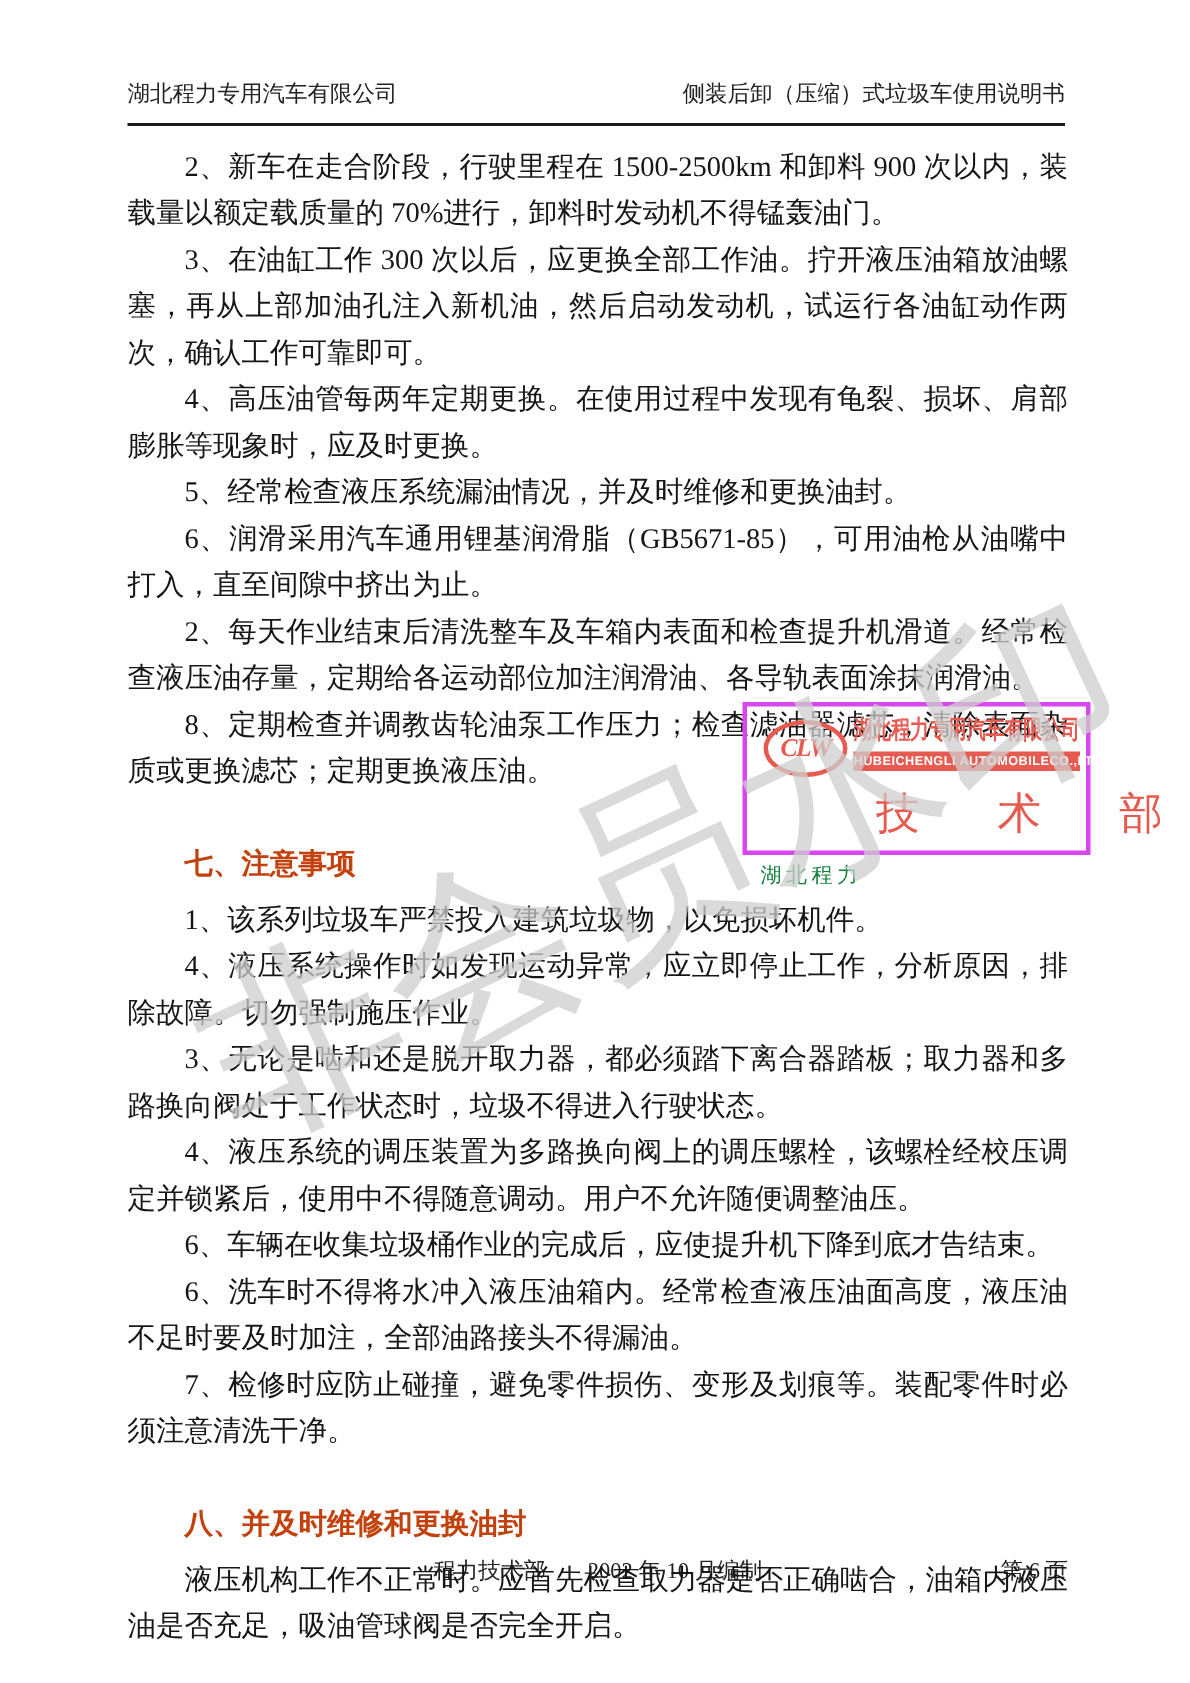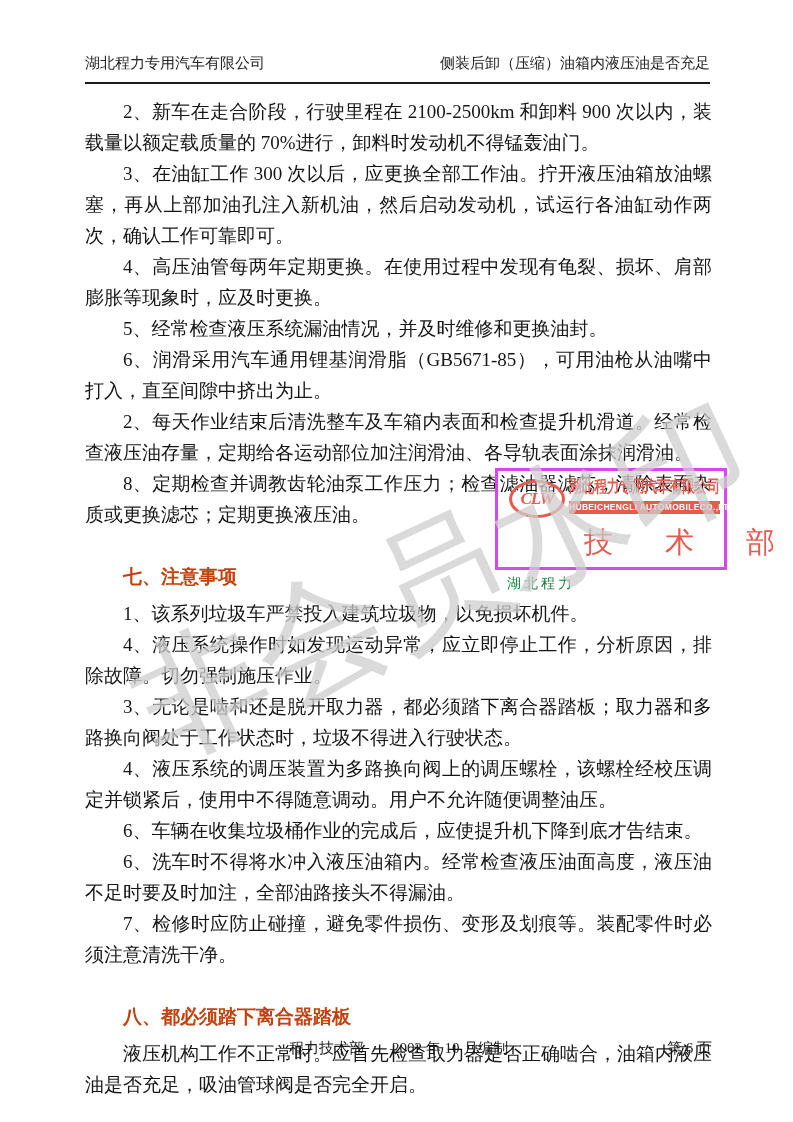--- a/index.html
+++ b/index.html
@@ -102,42 +102,42 @@
   .ftr .mid .sep{display:inline-block;width:28px;}
   .ftr .pg{position:absolute;right:0;top:0;}
 </style>
 </head>
 <body>
 
 <div class="page">
 
   <div class="hdr">
     <span>湖北程力专用汽车有限公司</span>
-    <span>侧装后卸（压缩）油箱内液压油是否充足</span>
+    <span>侧装后卸（压缩）式垃圾车使用说明书</span>
   </div>
 
   <div class="content">
-    <p>2、新车在走合阶段，行驶里程在 2100-2500km 和卸料 900 次以内，装载量以额定载质量的 70%进行，卸料时发动机不得锰轰油门。</p>
+    <p>2、新车在走合阶段，行驶里程在 1500-2500km 和卸料 900 次以内，装载量以额定载质量的 70%进行，卸料时发动机不得锰轰油门。</p>
     <p>3、在油缸工作 300 次以后，应更换全部工作油。拧开液压油箱放油螺塞，再从上部加油孔注入新机油，然后启动发动机，试运行各油缸动作两次，确认工作可靠即可。</p>
     <p>4、高压油管每两年定期更换。在使用过程中发现有龟裂、损坏、肩部膨胀等现象时，应及时更换。</p>
     <p>5、经常检查液压系统漏油情况，并及时维修和更换油封。</p>
     <p>6、润滑采用汽车通用锂基润滑脂（GB5671-85），可用油枪从油嘴中打入，直至间隙中挤出为止。</p>
     <p>2、每天作业结束后清洗整车及车箱内表面和检查提升机滑道。经常检查液压油存量，定期给各运动部位加注润滑油、各导轨表面涂抹润滑油。</p>
     <p>8、定期检查并调教齿轮油泵工作压力；检查滤油器滤芯，清除表面杂质或更换滤芯；定期更换液压油。</p>
 
     <h2>七、注意事项</h2>
     <p>1、该系列垃圾车严禁投入建筑垃圾物，以免损坏机件。</p>
     <p>4、液压系统操作时如发现运动异常，应立即停止工作，分析原因，排除故障。切勿强制施压作业。</p>
     <p>3、无论是啮和还是脱开取力器，都必须踏下离合器踏板；取力器和多路换向阀处于工作状态时，垃圾不得进入行驶状态。</p>
     <p>4、液压系统的调压装置为多路换向阀上的调压螺栓，该螺栓经校压调定并锁紧后，使用中不得随意调动。用户不允许随便调整油压。</p>
     <p>6、车辆在收集垃圾桶作业的完成后，应使提升机下降到底才告结束。</p>
     <p>6、洗车时不得将水冲入液压油箱内。经常检查液压油面高度，液压油不足时要及时加注，全部油路接头不得漏油。</p>
     <p>7、检修时应防止碰撞，避免零件损伤、变形及划痕等。装配零件时必须注意清洗干净。</p>
 
-    <h2>八、都必须踏下离合器踏板</h2>
+    <h2>八、并及时维修和更换油封</h2>
     <p>液压机构工作不正常时。应首先检查取力器是否正确啮合，油箱内液压油是否充足，吸油管球阀是否完全开启。</p>
   </div>
 
   <div class="stamp">
     <div class="logo">
       <span>CLW</span>
     </div>
     <div class="cn">湖北程力专用汽车有限公司</div>
     <div class="en">HUBEICHENGLI AUTOMOBILECO.,LTD</div>
     <div class="brand">湖北程力</div>

